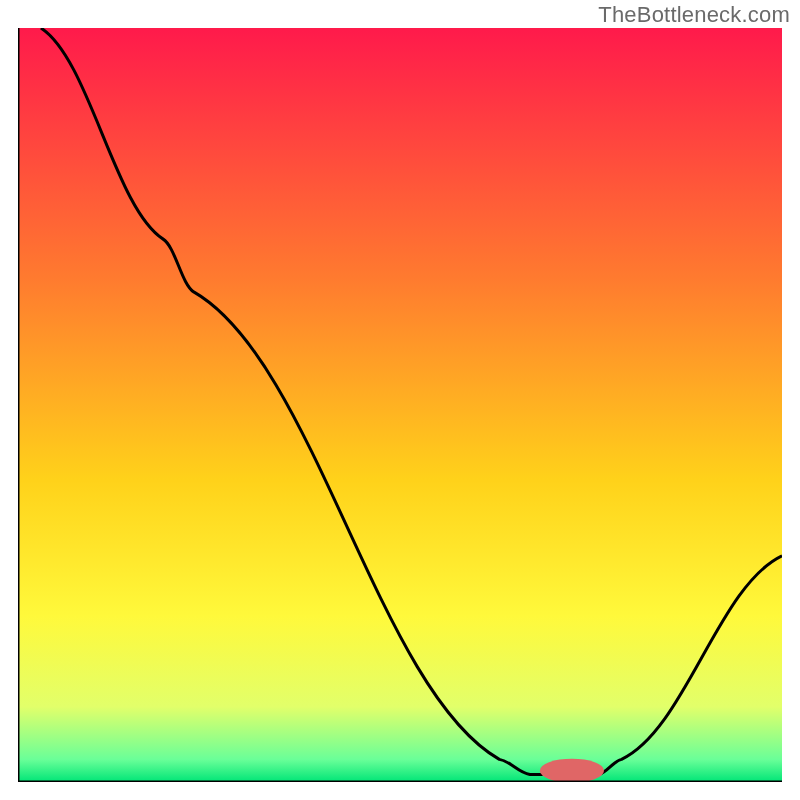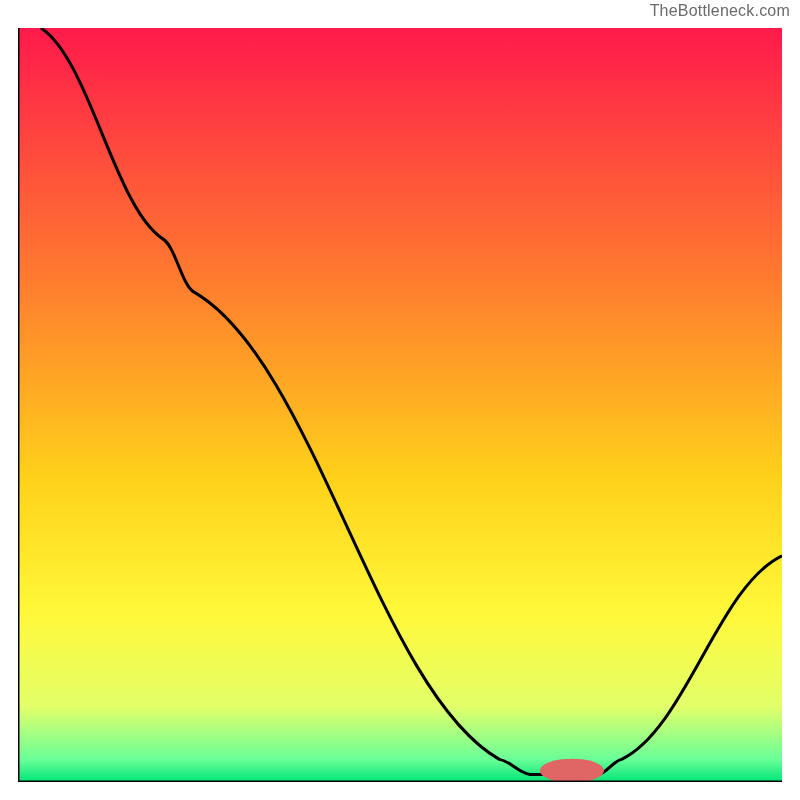--- a/index.html
+++ b/index.html
@@ -13,21 +13,21 @@
   .container {
     position: relative;
     width: 800px;
     height: 800px;
   }
   .watermark {
     position: absolute;
     top: 2px;
     right: 10px;
     color: #6a6a6a;
-    font-size: 16px;
+    font-size: 22px;
     font-weight: 500;
     letter-spacing: 0.2px;
   }
   .plot {
     position: absolute;
     left: 18px;
     top: 28px;
     width: 764px;
     height: 754px;
   }

